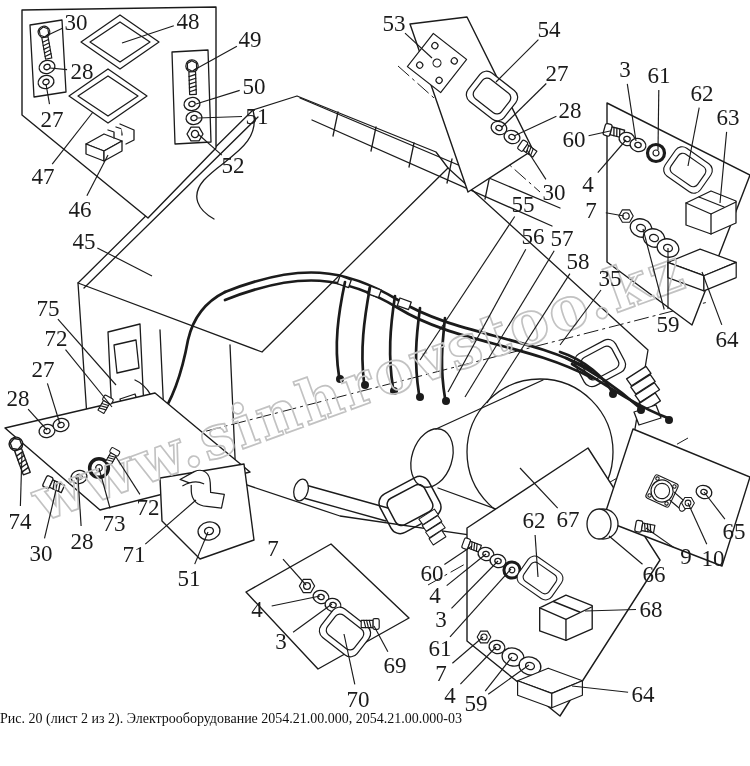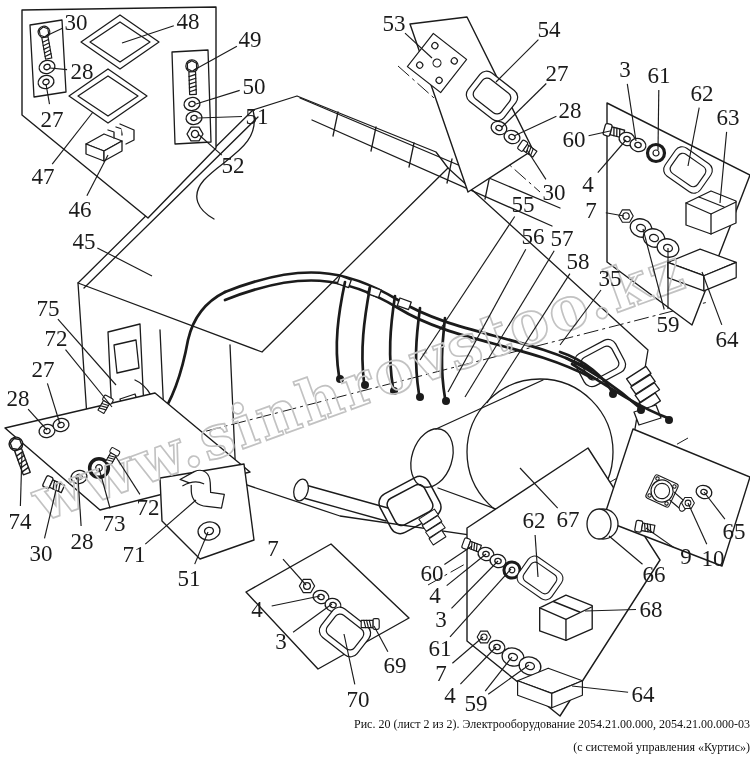--- a/index.html
+++ b/index.html
@@ -19,22 +19,22 @@
   .leader{stroke:var(--ink);stroke-width:1.15;}
   .callout-num{
     font-family:"Liberation Serif", serif;font-size:23px;fill:var(--ink);
     text-anchor:middle;dominant-baseline:central;
   }
   .wm{
     font-family:"DejaVu Serif", serif;font-weight:bold;font-size:60px;
     fill:none;stroke:var(--wm);stroke-width:1.7;letter-spacing:3px;
   }
   .caption{
-    position:absolute;left:0;right:0;top:707px;text-align:right;
-    color:#111;font-size:12px;line-height:23px;margin-top:6px;
+    position:absolute;left:0;right:0;top:707px;text-align:left;
+    color:#111;font-size:14px;line-height:23px;
   }
 </style>
 </head>
 <body>
 
 <svg width="750" height="766" viewBox="0 0 750 766">
   <defs>
     <g id="i-washer">
         <ellipse rx="8" ry="6.5"></ellipse>
         <ellipse rx="3.2" ry="2.6"></ellipse>
@@ -413,14 +413,13 @@
       <text x="686" y="556" class="callout-num">9</text>
       <line x1="706.8" y1="544.3" x2="688" y2="503" class="leader"></line>
       <text x="713" y="558" class="callout-num">10</text>
       <line x1="724.9" y1="519.1" x2="704" y2="492" class="leader"></line>
       <text x="734" y="531" class="callout-num">65</text>
     </g>
 </svg>
 
 <div class="caption">
   <div>Рис. 20 (лист 2 из 2). Электрооборудование 2054.21.00.000, 2054.21.00.000-03</div>
-  <div>(с системой управления «Куртис»)</div>
 </div>
 
 </body></html>

